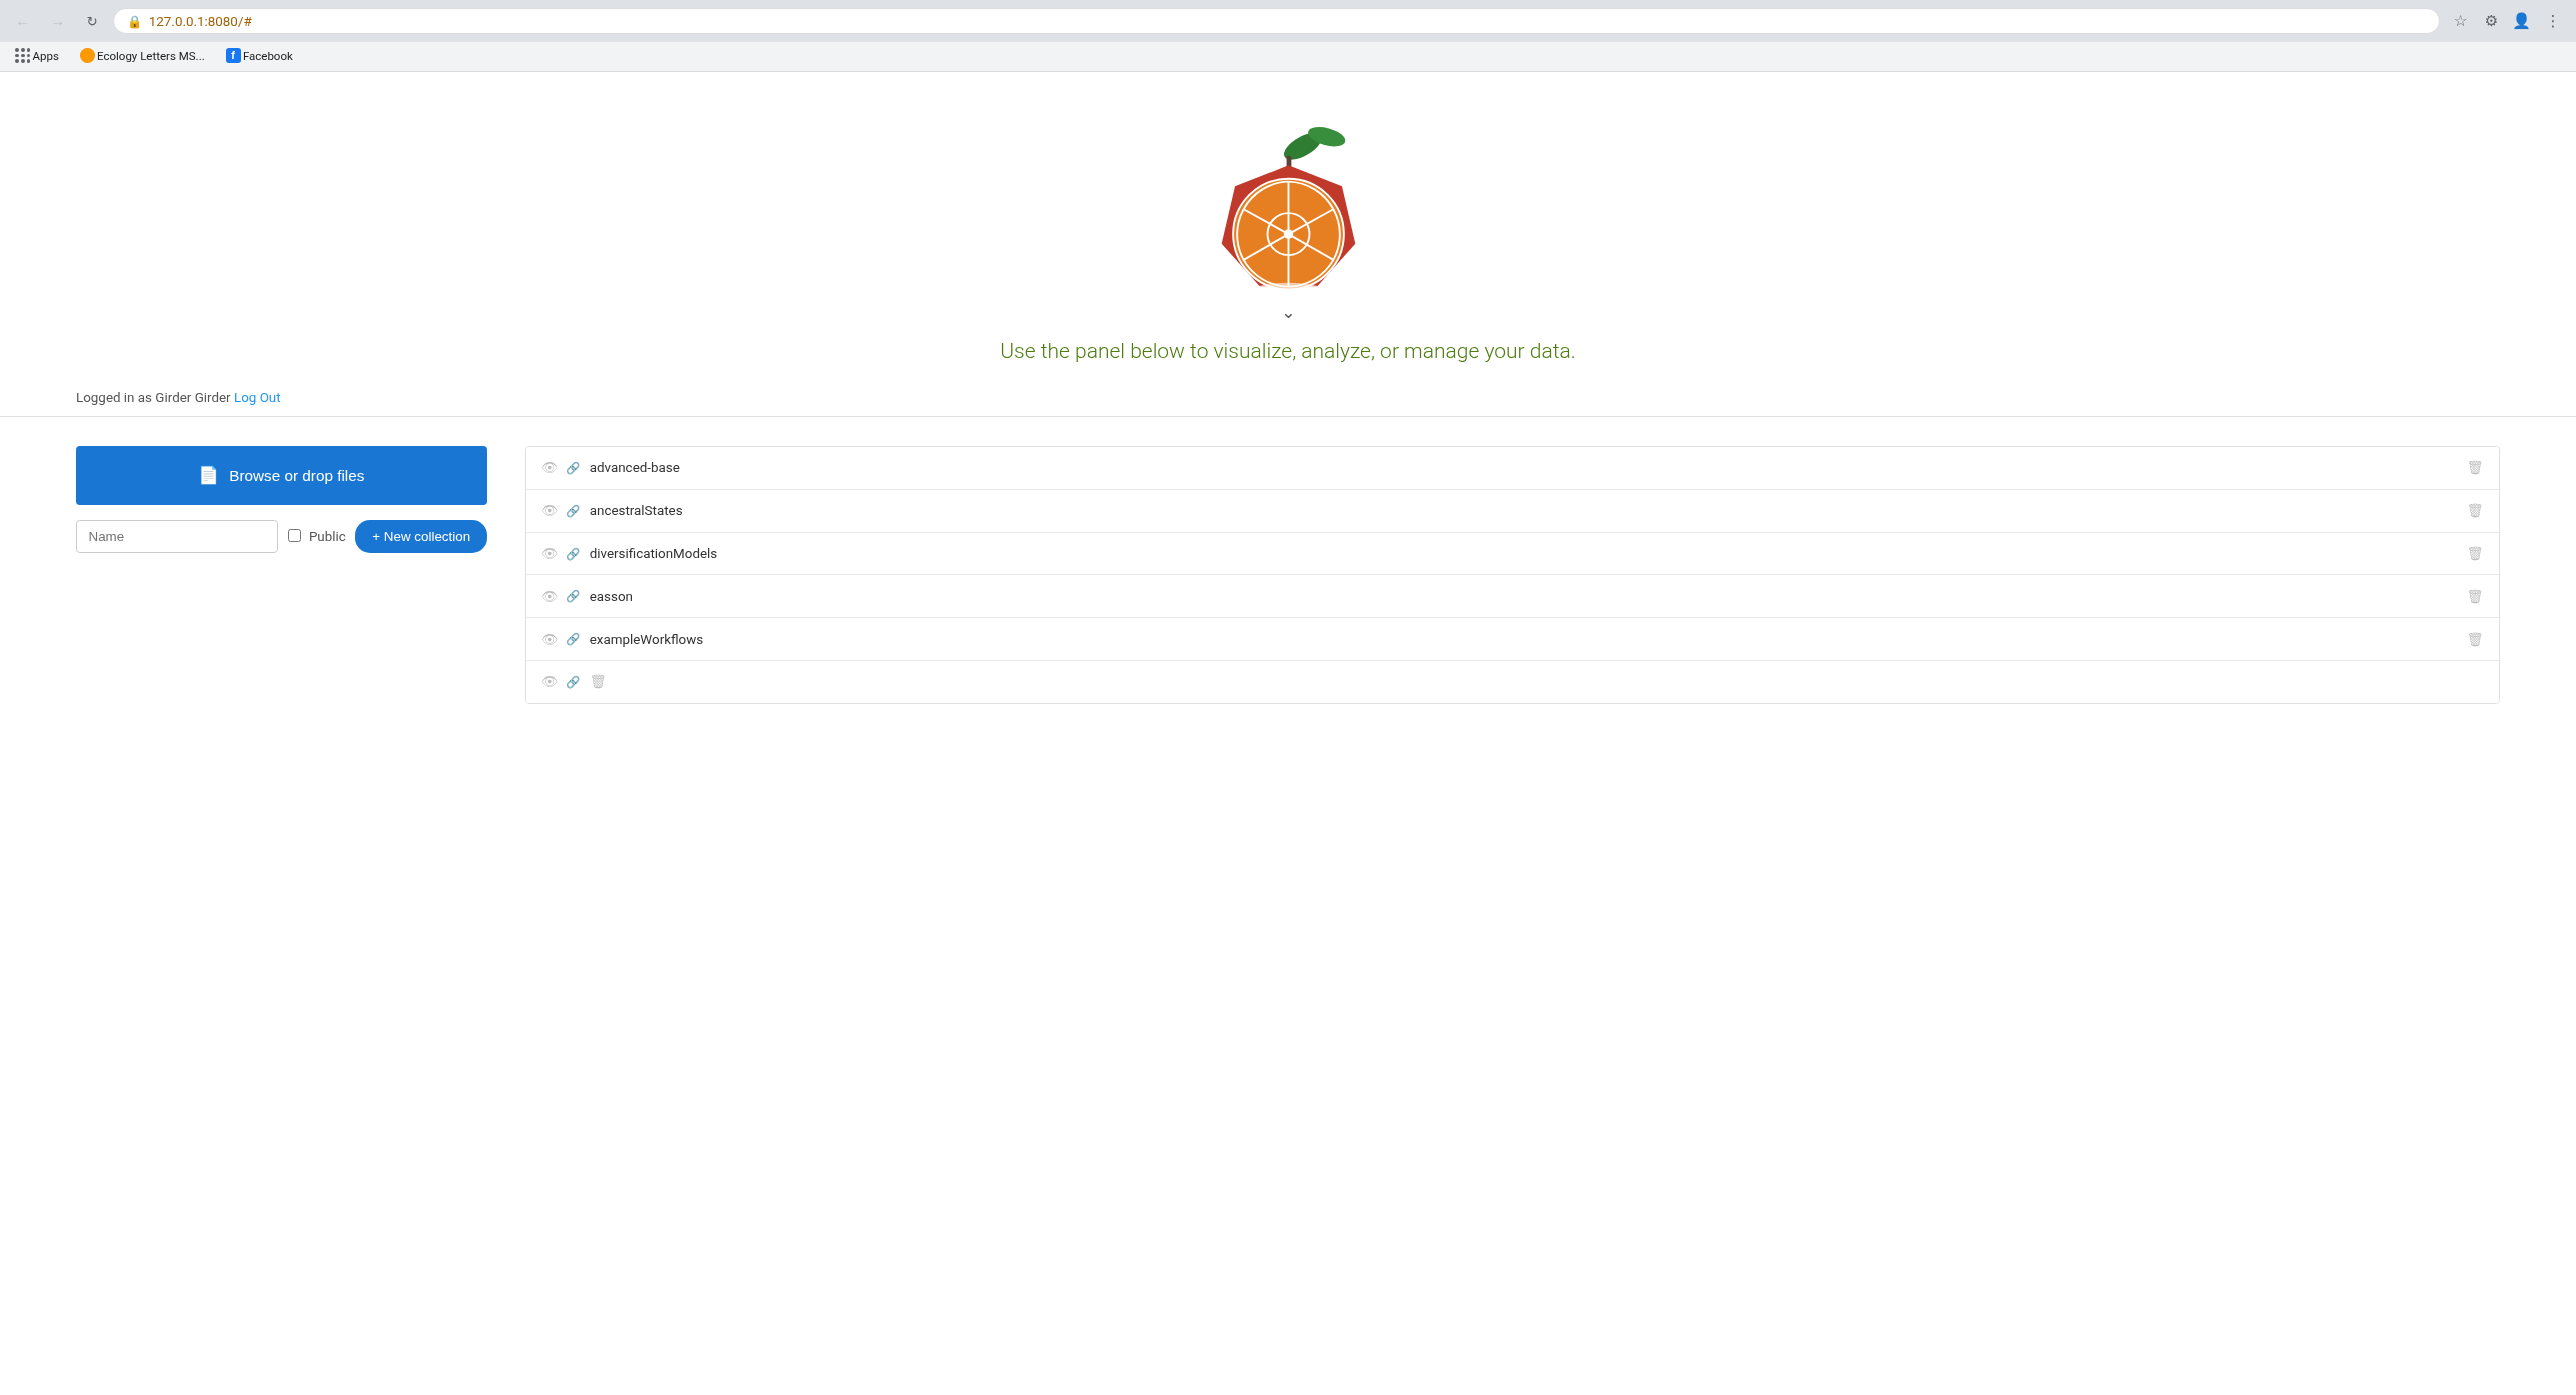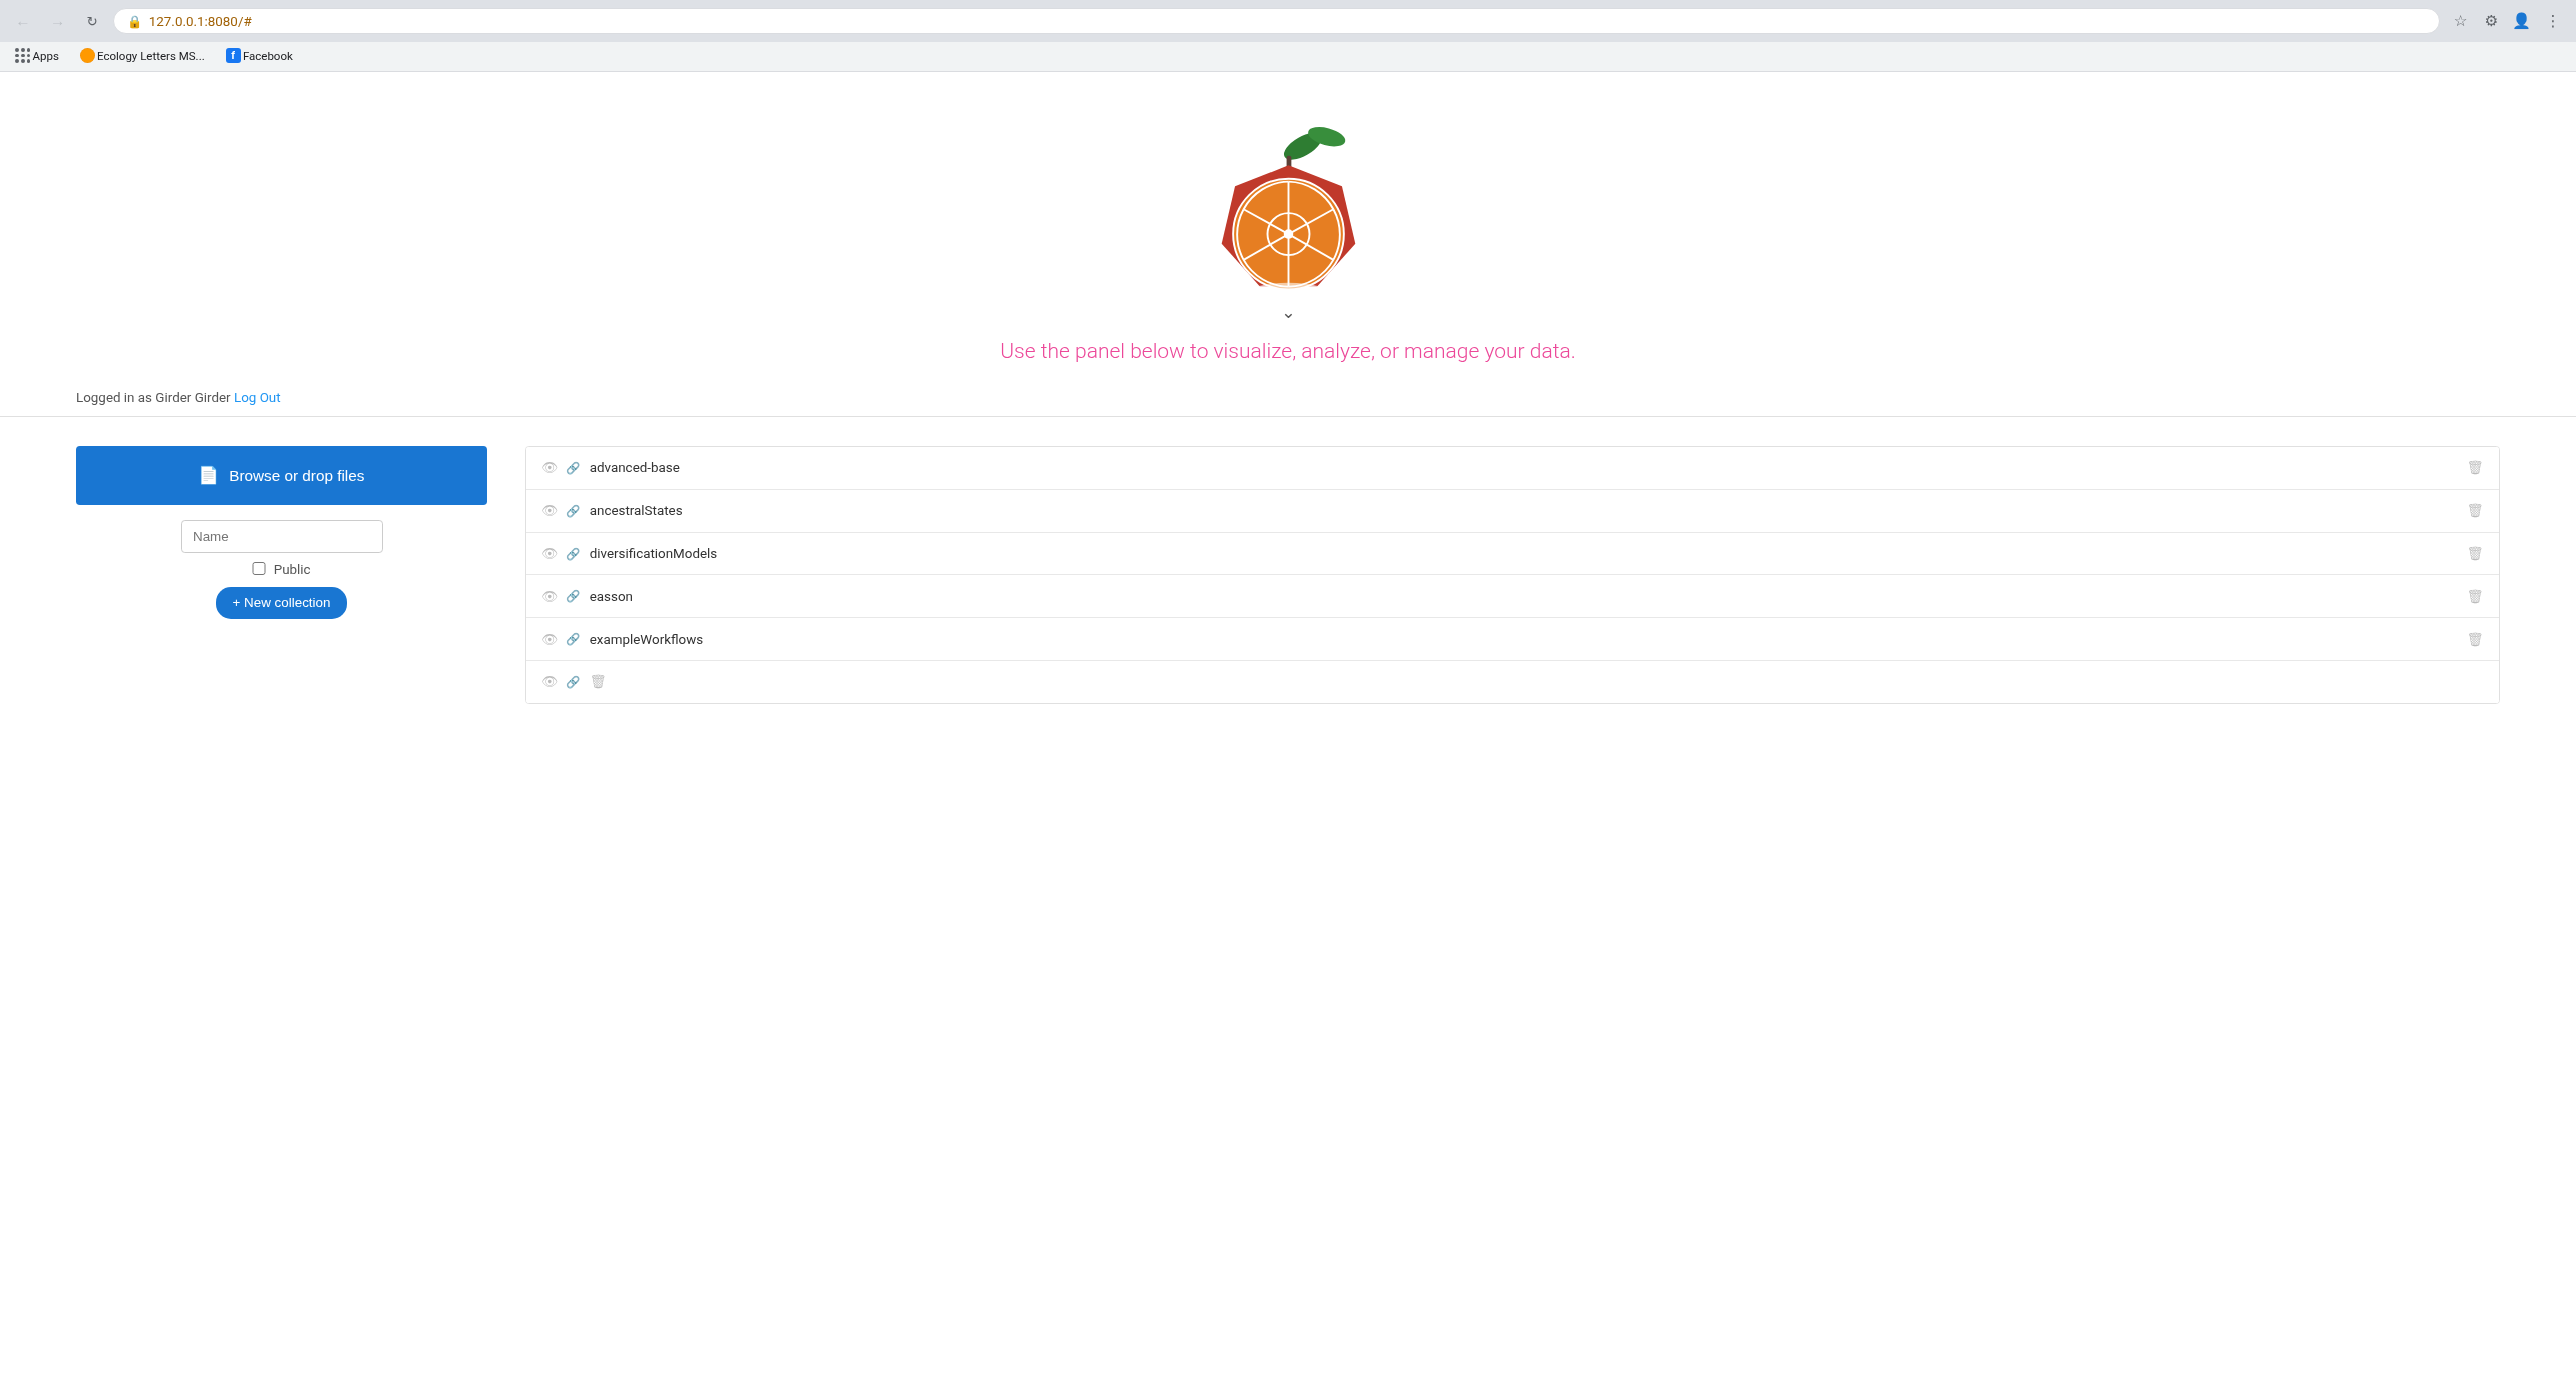--- a/index.html
+++ b/index.html
@@ -28,21 +28,21 @@
     .page { background: white; min-height: calc(100vh - 65px); }
 
     
     .logo-area { display: flex; flex-direction: column; align-items: center; padding: 38px 0 19px; }
 
     
     .logo-container { width: 191px; height: 210px; position: relative; }
 
     
     .subtitle-area { text-align: center; padding: 0 0 15.3px; }
-    .subtitle { color: #ec4899; font-size: 21px; font-weight: 300; }
+    .subtitle { color: #4d7c0f; font-size: 21px; font-weight: 300; }
 
     
     .login-bar { padding: 11.5px 76px; border-bottom: 1px solid #e0e0e0; }
     .login-text { font-size: 13.4px; color: #555; }
     .logout-link { color: #2196f3; text-decoration: none; font-size: 13.4px; }
 
     
     .tabs-bar { display: flex; align-items: center; padding: 0 76px; border-bottom: 1.9px solid #e0e0e0; margin-top: 9.5px; }
     .tab { padding: 13.4px 19px; font-size: 13.4px; cursor: pointer; border: 1px solid transparent; border-bottom: none; margin-bottom: -1.9px; color: #555; }
     .tab.active { border-color: #e0e0e0; background: white; color: #555; }
@@ -50,21 +50,21 @@
 
     
     .main-content { display: flex; padding: 29px 76px; gap: 38px; }
 
     
     .left-panel { flex: 1; max-width: 411px; }
 
     .browse-btn { width: 100%; padding: 19px; background: #1976d2; color: white; border: none; border-radius: 3.8px; font-size: 15.3px; cursor: pointer; display: flex; align-items: center; justify-content: center; gap: 9.5px; margin-bottom: 15.3px; }
     .file-icon { font-size: 17px; }
 
-    .new-collection-row { display: flex; align-items: center; gap: 9.5px; flex-direction: column; }
+    .new-collection-row { display: flex; align-items: center; gap: 9.5px; }
     .name-input { flex: 1; padding: 7.6px 11.5px; border: 1px solid #ccc; border-radius: 3.8px; font-size: 13.4px; color: #888; }
     .public-label { display: flex; align-items: flex-start; gap: 8px; font-size: 13.4px; color: #555; white-space: nowrap; }
     .public-checkbox { width: 13.4px; height: 13.4px; }
     .new-collection-btn { background: #1976d2; color: white; border: none; border-radius: 15px; padding: 8.6px 17px; font-size: 13.4px; cursor: pointer; display: flex; align-items: center; gap: 5.7px; white-space: nowrap; }
 
     
     .right-panel { flex: 1; border: 1px solid #e0e0e0; border-radius: 3.8px; overflow: hidden; }
 
     .collection-item { display: flex; align-items: center; padding: 13.4px 15.3px; border-bottom: 1px solid #e8e8e8; background: white; }
     .collection-item:last-child { border-bottom: none; }

